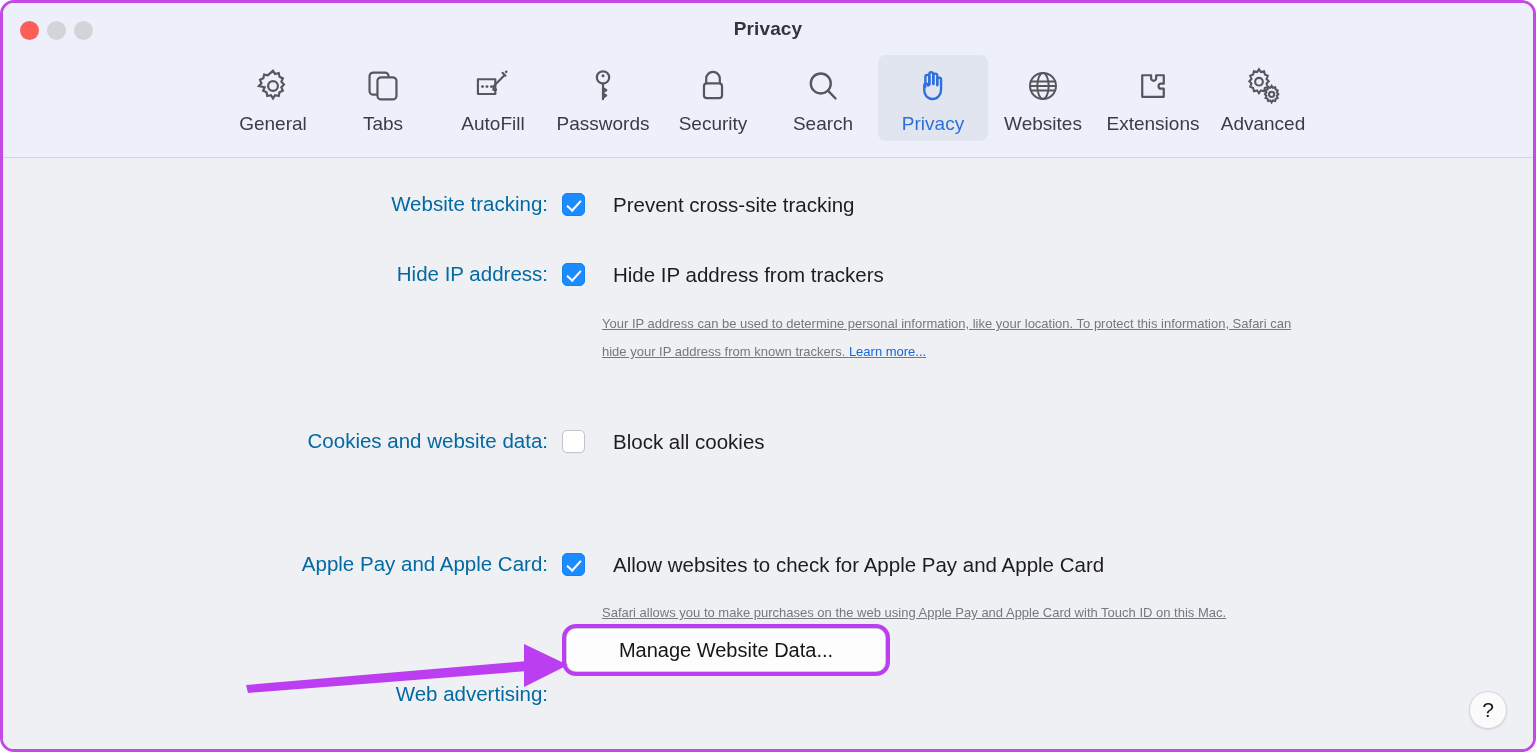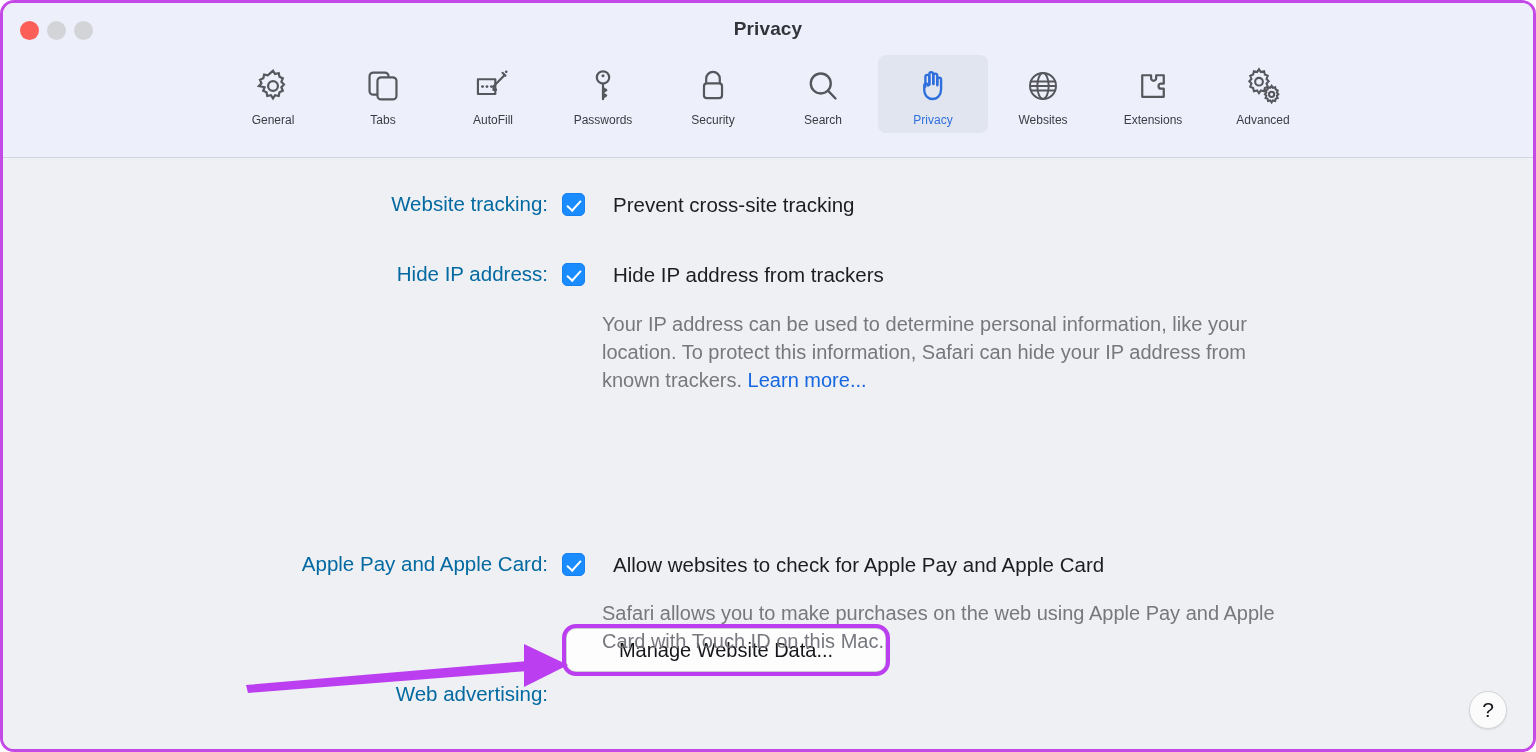--- a/index.html
+++ b/index.html
@@ -89,21 +89,21 @@
     cursor: default;
   }
   .tab .glyph {
     height: 46px;
     display: flex;
     align-items: center;
     justify-content: center;
     color: #56575d;
   }
   .tab .tab-label {
-    font-size: 12px;
+    font-size: 19px;
     color: #3b3c42;
     white-space: nowrap;
   }
   .tab.selected {
     background: #e1e5ef;
   }
   .tab.selected .glyph { color: #2f6fdb; }
   .tab.selected .tab-label { color: #2f6fdb; }
 
   
@@ -165,24 +165,25 @@
   }
   .cb-text {
     font-size: 20.5px;
     color: #1d1d20;
     line-height: 27px;
     white-space: nowrap;
   }
 
   .helptext {
     position: absolute;
-    font-size: 20px;
+    font-size: 13px;
     color: #77787e;
     line-height: 28px;
     width: 700px;
+    text-decoration: underline;
   }
   .helptext .link {
     color: #1667e0;
     cursor: pointer;
   }
 
   
   #manage-btn-wrap {
     position: absolute;
     left: 563px;
@@ -393,20 +394,27 @@
       <div class="row-control">
         <div class="cb on"></div>
         <div class="cb-text">Hide IP address from trackers</div>
       </div>
     </div>
 
     <div class="helptext" style="left:599px; top:152px;">
       <span>Your IP address can be used to determine personal information, like your location. To protect this information, Safari can hide your IP address from known trackers. </span><span class="link">Learn more...</span>
     </div>
 
+    <div class="row" style="left:125px; top:270px;">
+      <div class="row-label">Cookies and website data:</div>
+      <div class="row-control">
+        <div class="cb off"></div>
+        <div class="cb-text">Block all cookies</div>
+      </div>
+    </div>
 
     <div id="manage-btn-wrap">
       <div id="manage-btn">Manage Website Data...</div>
       <div id="manage-highlight"></div>
     </div>
 
     <svg id="annotation-arrow" viewBox="0 0 360 90">
       <g fill="#bb3ef0" stroke="none">
         <path d="M18 72 L300 48 L300 58 L20 80 Z"></path>
         <path d="M296 31 L340 52 L296 74 Z"></path>

